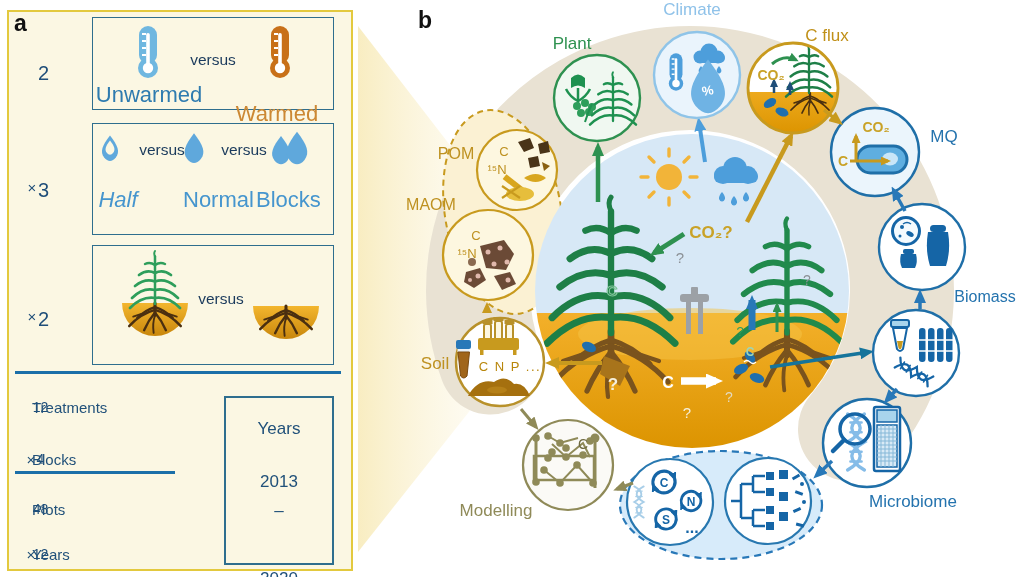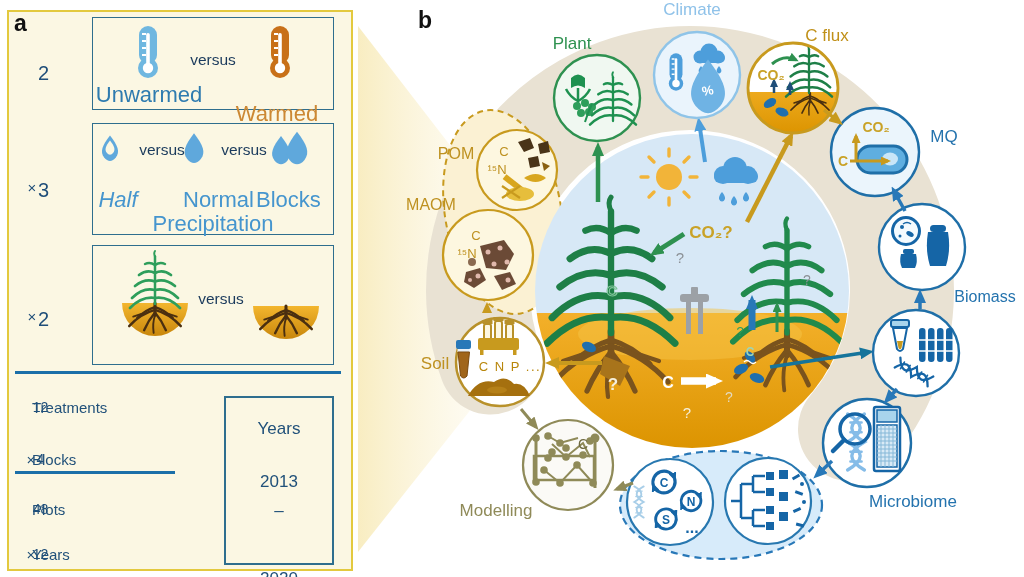--- a/index.html
+++ b/index.html
@@ -501,21 +501,20 @@
       <g>
         <use href="#drop" transform="translate(188,27) scale(1.0)" style="color:#5FA8DC"></use>
         <use href="#drop" transform="translate(204,25) scale(1.15)" style="color:#5FA8DC"></use>
       </g>
     </svg>
     <div class="pa-versus" style="left:39px;width:60px;right:auto;top:17px;">versus</div>
     <div class="pa-versus" style="left:121px;width:60px;right:auto;top:17px;">versus</div>
     <div class="pa-opt pblue" style="left:0;width:50px;top:63px;font-style:italic;">Half</div>
     <div class="pa-opt pblue" style="left:90px;width:60px;top:63px;">Normal</div>
     <div class="pa-opt pblue" style="left:163px;width:64px;top:63px;">Blocks</div>
-    <div class="pa-opt pblue" style="left:0;right:0;top:87px;">Precipitation</div>
   </div>
 
   <div class="pa-count" style="left:16px;top:296px;">
     <span class="mult">×</span>
     <span class="num">2</span>
   </div>
   <div class="pa-box pa-box3">
     <svg class="pa-svg" width="238" height="116">
       <g>
         <path d="M29,57 A33,33 0 0 0 95,57 Z" transform="" fill="url(#gBowl)"></path>

